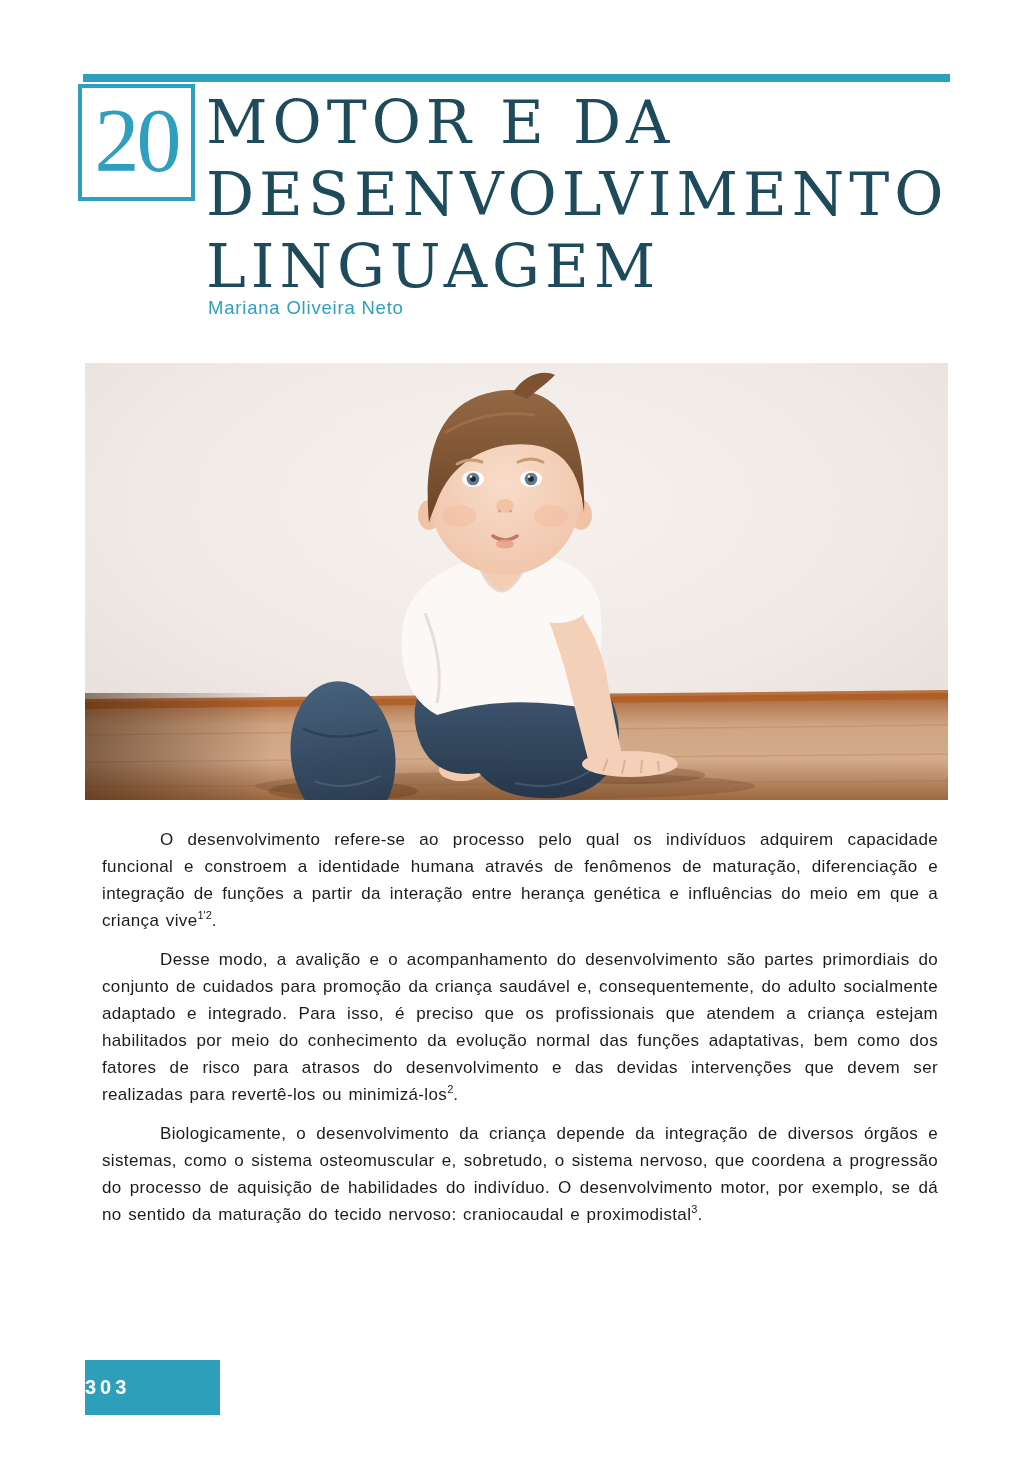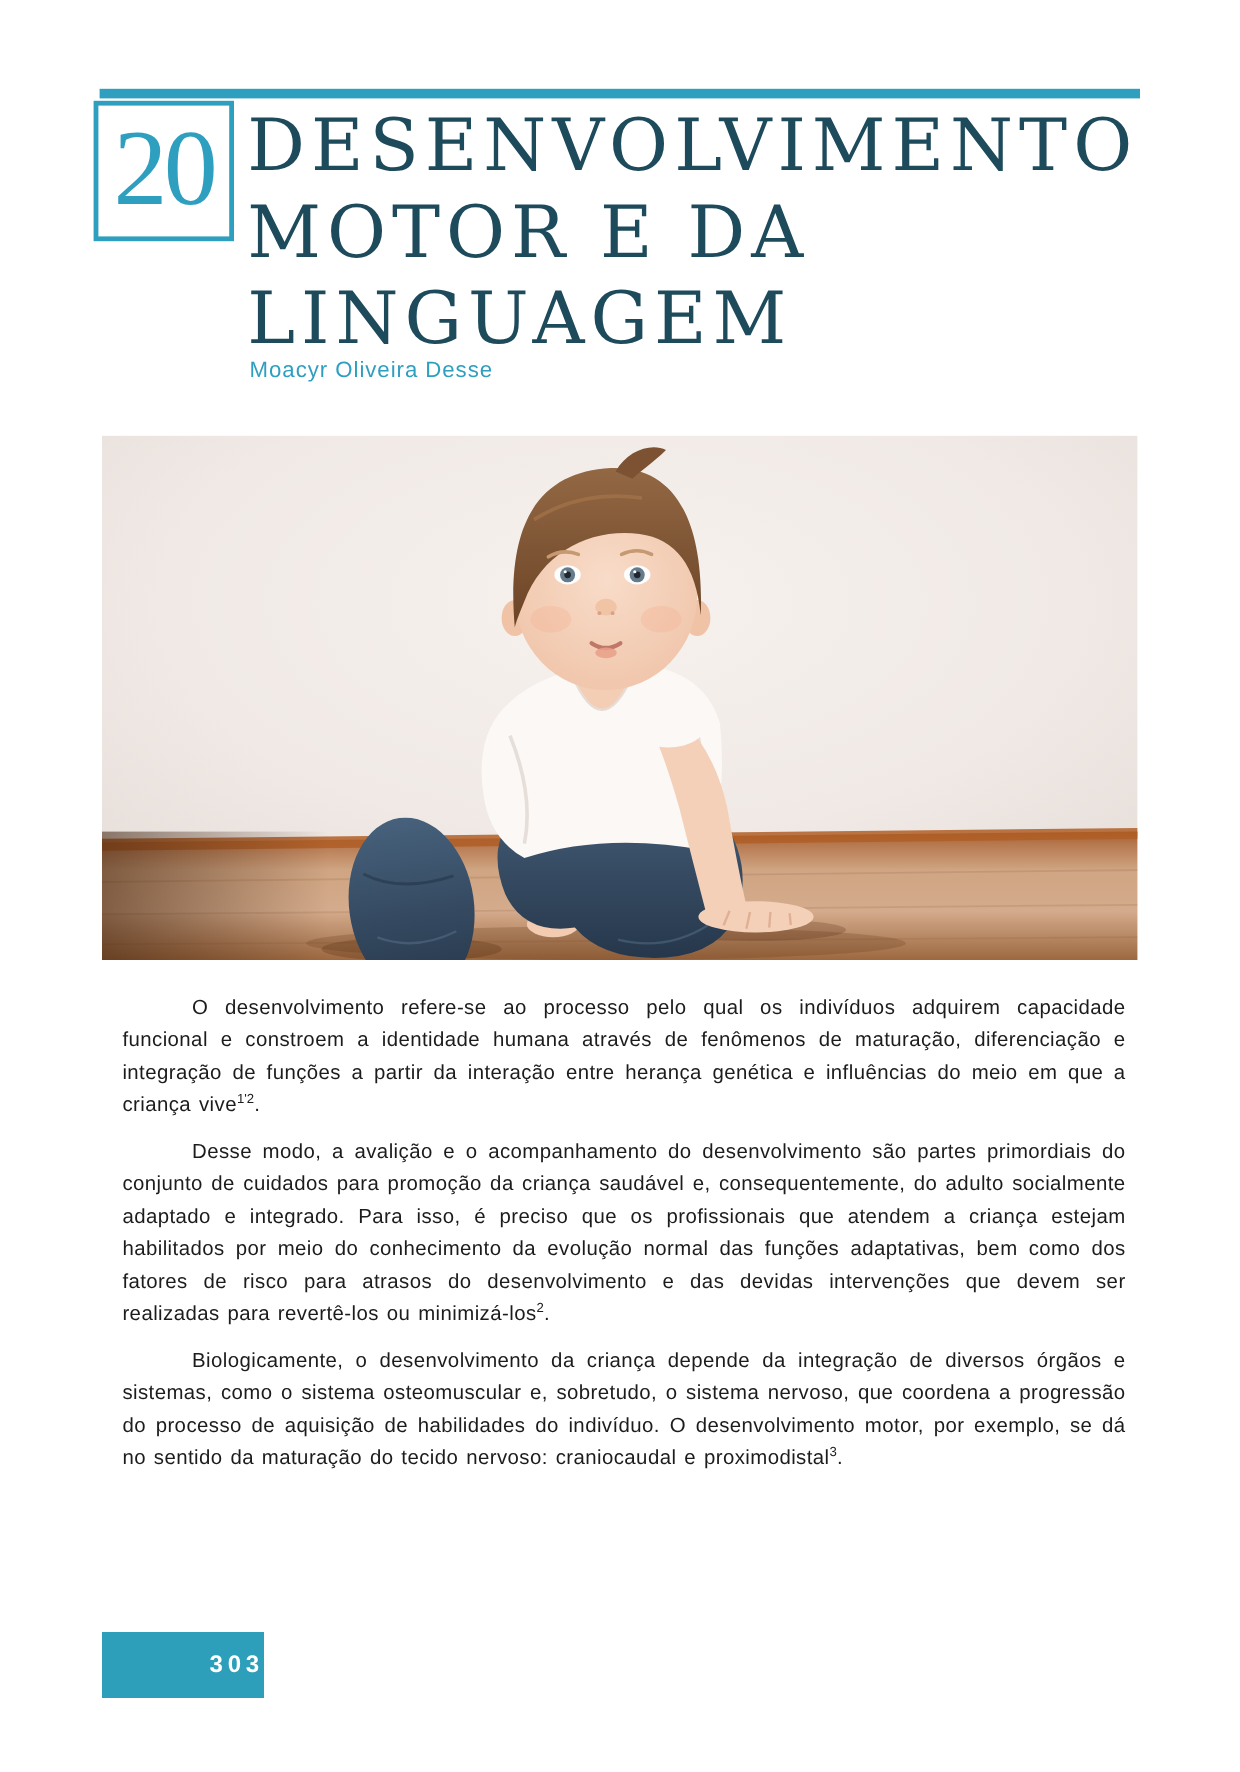--- a/index.html
+++ b/index.html
@@ -45,43 +45,43 @@
   .body-text{
     position:absolute;left:90px;top:814px;width:860px;
     font-size:17px;line-height:27px;letter-spacing:0.35px;word-spacing:1.5px;
     color:var(--body-text);text-align:justify;
   }
   .body-text p{margin:12px;text-indent:58px;}
   .body-text sup{font-size:11px;line-height:0;letter-spacing:0;}
   .page-badge{
     position:absolute;left:85px;top:1360px;width:135px;height:55px;
     background:var(--page-number-bg);color:var(--page-number-text);
-    display:flex;align-items:center;justify-content:flex-end;
+    display:flex;align-items:center;justify-content:flex-start;
     font-weight:bold;font-size:20px;letter-spacing:4px;
   }
 </style>
 </head>
 <body>
 
 <div class="page">
 
   <div class="top-rule"></div>
 
   <div class="chapter-box">
     <span class="chapter-number">20</span>
   </div>
 
   <div class="chapter-title">
+    <div>MOTOR E DA</div>
     <div>DESENVOLVIMENTO</div>
-    <div>MOTOR E DA</div>
     <div>LINGUAGEM</div>
   </div>
 
   <div class="authors">
-    <div>Moacyr Oliveira Desse</div>
+    <div>Mariana Oliveira Neto</div>
   </div>
 
   <svg class="photo" viewBox="0 0 863 437" preserveAspectRatio="none" role="img" aria-label="Bebê engatinhando no chão de madeira">
     <defs>
       <radialGradient id="wallGrad" cx="50%" cy="32%" r="80%">
         <stop offset="0%" stop-color="#f7f2ef"></stop>
         <stop offset="55%" stop-color="#f0e9e5"></stop>
         <stop offset="100%" stop-color="#e4dbd6"></stop>
       </radialGradient>
       <linearGradient id="floorGrad" x1="0" y1="0" x2="0" y2="1">

